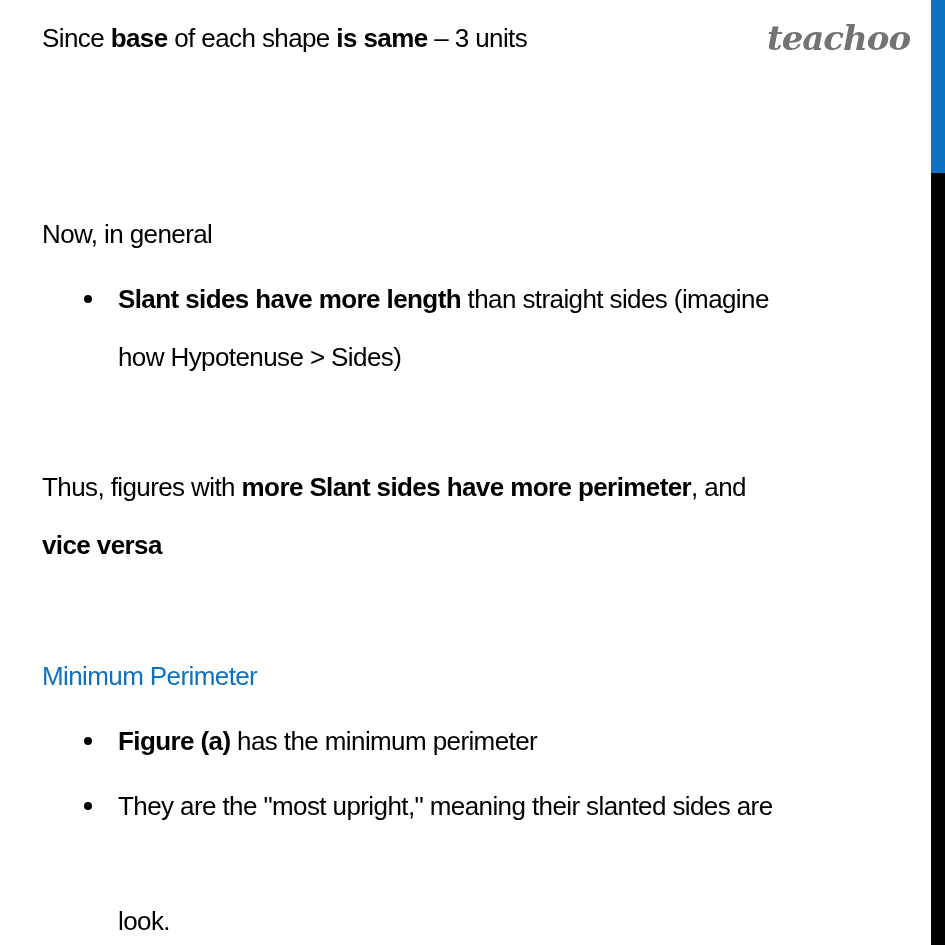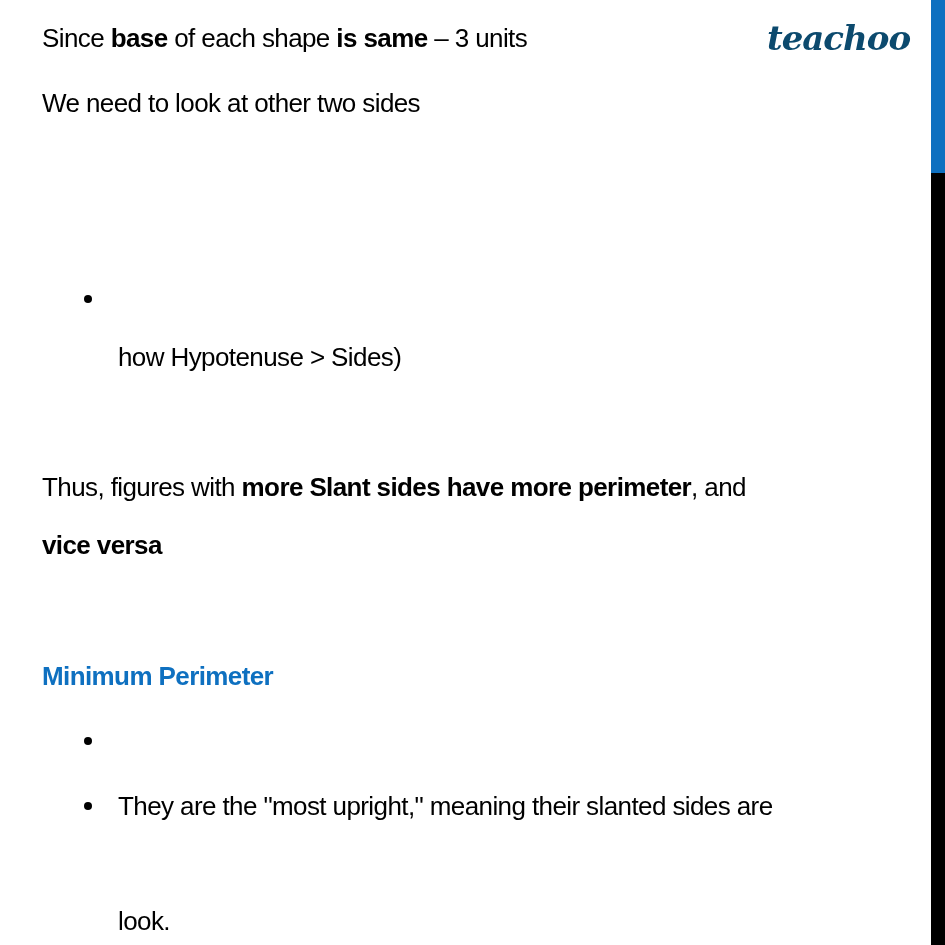--- a/index.html
+++ b/index.html
@@ -12,54 +12,60 @@
   .line {
     position: absolute; left: 42px; font-size: 26px; line-height: 30px;
     white-space: nowrap; letter-spacing: -0.6px;
   }
   .line b { font-weight: bold; }
   .indent { left: 118px; }
   .bullet {
     position: absolute; left: 84px; width: 8px; height: 8px; border-radius: 50%;
     background: #000;
   }
-  .heading { color: #0e70c0; font-weight: bold; }
+  .heading { color: #0e70c0; font-weight: normal; }
   .logo {
     position: absolute; left: 767px; top: 18px; font-family: "DejaVu Serif", serif;
     font-style: italic; font-weight: bold; font-size: 34px; letter-spacing: -1px;
-    color: #0c4a6e;
+    color: #737373;
   }
   .sidebar { position: absolute; left: 931px; top: 0; width: 14px; height: 945px; background: #000; }
   .sidebar-accent { position: absolute; left: 0; top: 0; width: 14px; height: 173px; background: #0e70c0; }
 </style>
 </head>
 <body>
 
 <div class="page">
 
   <div class="line" style="top:23px;">
     <span>Since </span><b>base</b><span> of each shape </span><b>is same</b><span> – 3 units</span>
   </div>
 
   <div class="logo">teachoo</div>
 
-  <div class="line" style="top:88px;">We need to look at other two sides</div>
 
+  <div class="line" style="top:219px;">Now, in general</div>
 
   <div class="bullet" style="top:295px;"></div>
+  <div class="line indent" style="top:284px;">
+    <b>Slant sides have more length</b><span> than straight sides (imagine</span>
+  </div>
   <div class="line indent" style="top:342px;">how Hypotenuse &gt; Sides)</div>
 
   <div class="line" style="top:472px;">
     <span>Thus, figures with </span><b>more Slant sides have more perimeter</b><span>, and</span>
   </div>
   <div class="line" style="top:530px;font-weight:bold;">vice versa</div>
 
   <div class="line heading" style="top:661px;">Minimum Perimeter</div>
 
   <div class="bullet" style="top:737px;"></div>
+  <div class="line indent" style="top:726px;">
+    <b>Figure (a)</b><span> has the minimum perimeter</span>
+  </div>
 
   <div class="bullet" style="top:802px;"></div>
   <div class="line indent" style="top:791px;">They are the "most upright," meaning their slanted sides are</div>
   <div class="line indent" style="top:906px;">look.</div>
 </div>
 
 <div class="sidebar">
   <div class="sidebar-accent"></div>
 </div>
 

